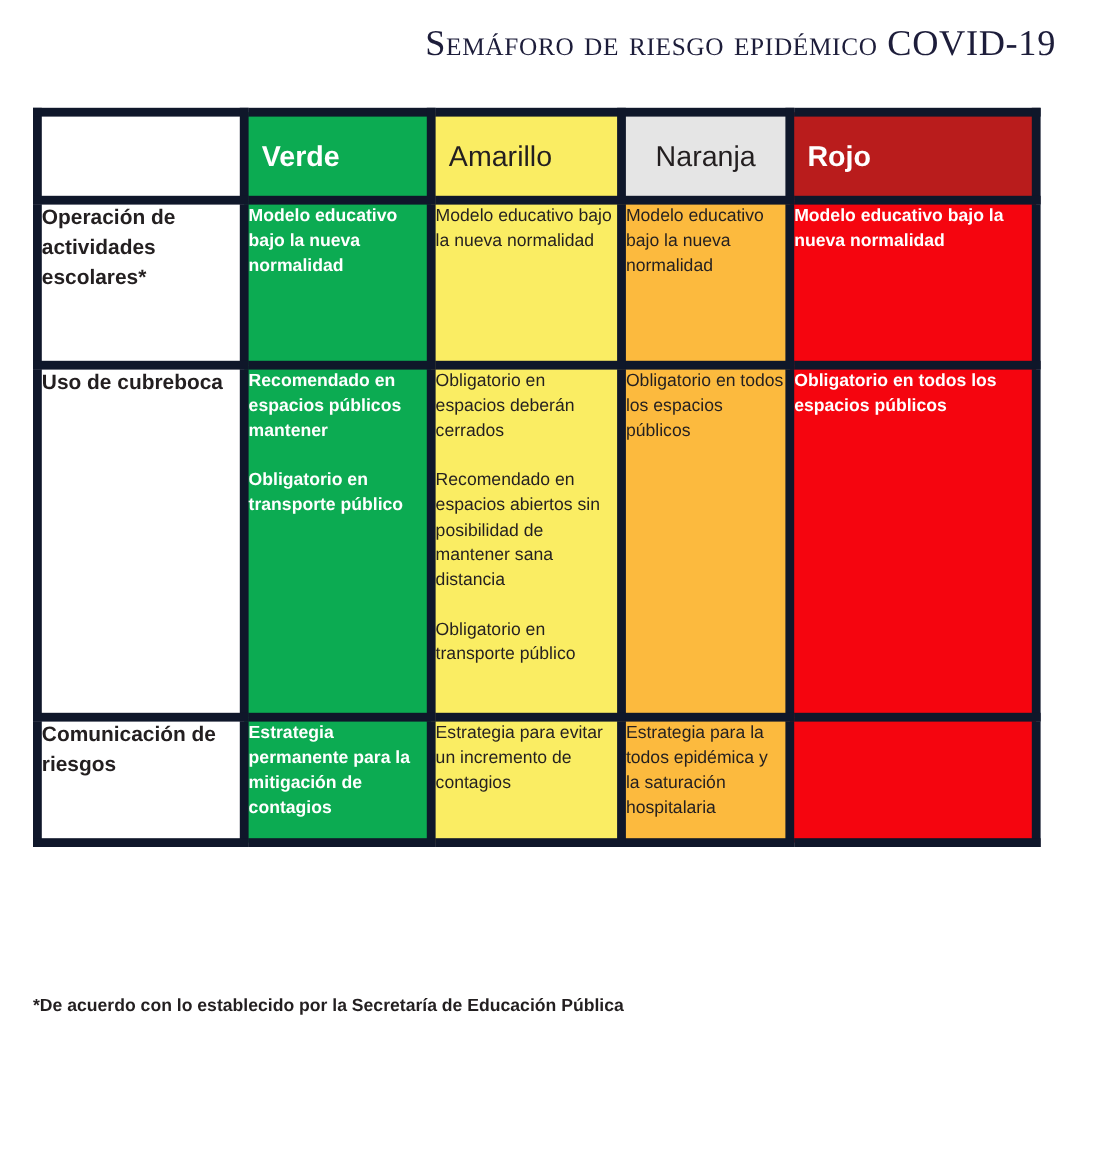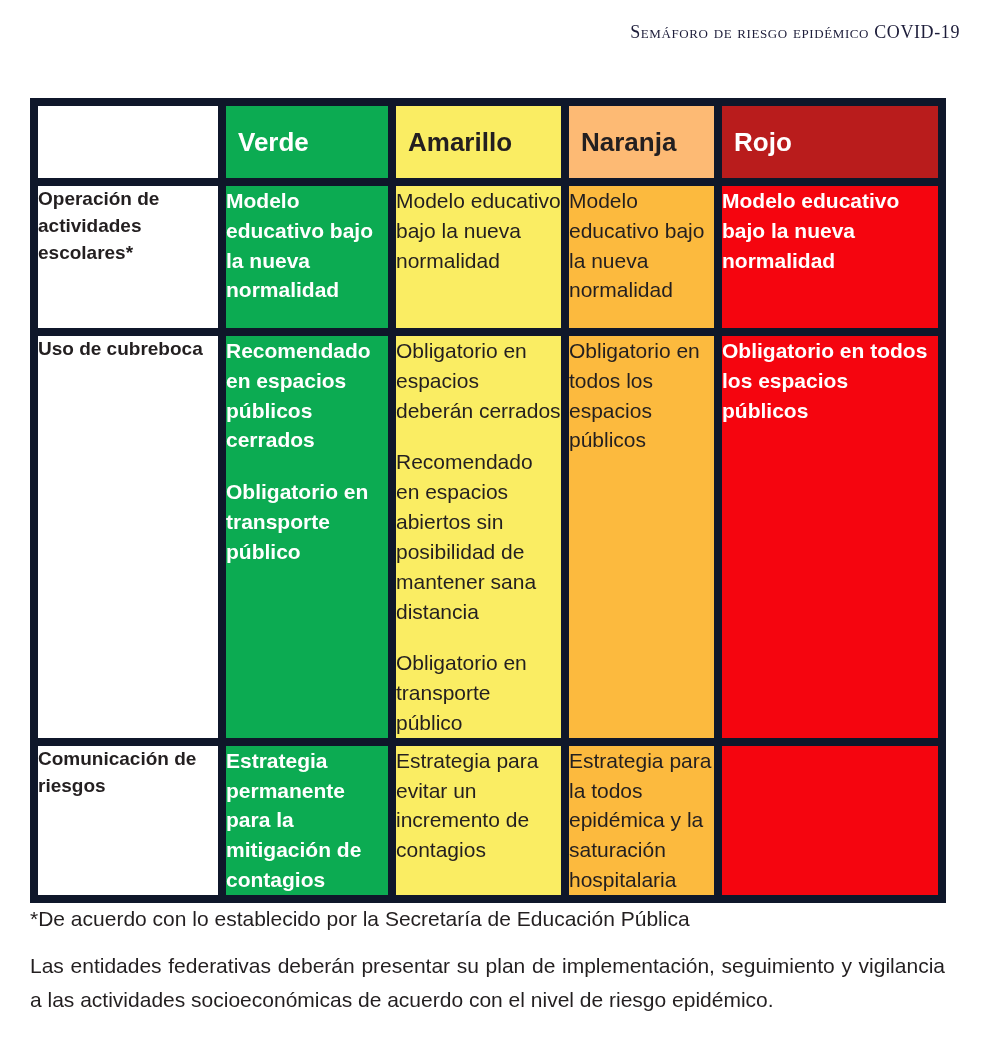--- a/index.html
+++ b/index.html
@@ -26,21 +26,21 @@
   
   .title-row {
     position: absolute;
     left: 0;
     top: 22px;
     width: 960px;
     text-align: right;
   }
   .doc-title {
     font-family: "Liberation Serif", serif;
-    font-size: 18px;
+    font-size: 33px;
     font-variant: small-caps;
     letter-spacing: 0.6px;
     color: #1d1d3a;
     white-space: nowrap;
   }
 
   
   .table-wrap {
     position: absolute;
     left: 30px;
@@ -69,45 +69,45 @@
   .hdr { height: 72px; vertical-align: middle !important; }
   .hdr .hdr-text {
     display: block;
     padding: 0 12px;
     font-size: 26px;
     line-height: 1.1;
   }
   td.hdr.blank { background: #ffffff; }
   td.hdr.verde   { background: #0cab52; }
   td.hdr.amarillo{ background: #faed63; }
-  td.hdr.naranja { background: #fdba74; }
+  td.hdr.naranja { background: #e5e5e5; text-align: center; }
   td.hdr.rojo    { background: #b91c1c; }
 
   .hdr.verde .hdr-text,
   .hdr.rojo  .hdr-text { color: #ffffff; font-weight: bold; }
   .hdr.amarillo .hdr-text,
-  .hdr.naranja  .hdr-text { color: #231f20; font-weight: bold; }
+  .hdr.naranja  .hdr-text { color: #231f20; font-weight: normal; }
 
   
   td.cell { padding: 16px 14px 14px 14px; }
   td.cell.blank { background: #ffffff; }
   td.cell.verde { background: #0cab52; }
   td.cell.amarillo { background: #faed63; }
   td.cell.naranja { background: #fcba3e; }
   td.cell.rojo { background: #f5050f; }
 
   .row-label {
     font-size: 19px;
     line-height: 1.42;
     font-weight: bold;
     color: #231f20;
   }
 
   .cell-par {
-    font-size: 21px;
+    font-size: 16px;
     line-height: 1.42;
     margin: 0 0 22px 0;
   }
   .cell-par:last-child { margin-bottom: 0; }
 
   td.cell.verde .cell-par,
   td.cell.rojo  .cell-par { color: #ffffff; font-weight: bold; }
   td.cell.amarillo .cell-par,
   td.cell.naranja  .cell-par { color: #231f20; font-weight: normal; }
 
@@ -116,22 +116,22 @@
   .r3 { height: 114px; }
 
   
   .notes {
     position: absolute;
     left: 30px;
     top: 903px;
     width: 915px;
   }
   .note-star {
-    font-size: 21px;
-    font-weight: normal;
+    font-size: 16px;
+    font-weight: bold;
     line-height: 1.5;
     color: #231f20;
     margin: 0 0 14px 0;
   }
   .note-body {
     font-size: 21px;
     line-height: 1.62;
     color: #231f20;
     margin: 0;
     text-align: justify;
@@ -190,21 +190,21 @@
           <td class="cell rojo">
               <p class="cell-par">Modelo educativo bajo la nueva normalidad</p>
             </td>
         </tr>
 
         <tr class="r2">
           <td class="cell blank">
             <div class="row-label">Uso de cubreboca</div>
           </td>
           <td class="cell verde">
-              <p class="cell-par">Recomendado en espacios públicos cerrados</p>
+              <p class="cell-par">Recomendado en espacios públicos mantener</p>
               <p class="cell-par">Obligatorio en transporte público</p>
             </td>
           <td class="cell amarillo">
               <p class="cell-par">Obligatorio en espacios deberán cerrados</p>
               <p class="cell-par">Recomendado en espacios abiertos sin posibilidad de mantener sana distancia</p>
               <p class="cell-par">Obligatorio en transporte público</p>
             </td>
           <td class="cell naranja">
               <p class="cell-par">Obligatorio en todos los espacios públicos</p>
             </td>
@@ -227,16 +227,15 @@
               <p class="cell-par">Estrategia para la todos epidémica y la saturación hospitalaria</p>
             </td>
           <td class="cell rojo"></td>
         </tr>
       </tbody>
     </table>
   </div>
 
   <div class="notes">
     <p class="note-star">*De acuerdo con lo establecido por la Secretaría de Educación Pública</p>
-    <p class="note-body">Las entidades federativas deberán presentar su plan de implementación, seguimiento y vigilancia a las actividades socioeconómicas de acuerdo con el nivel de riesgo epidémico.</p>
   </div>
 
 </div>
 
 </body></html>

